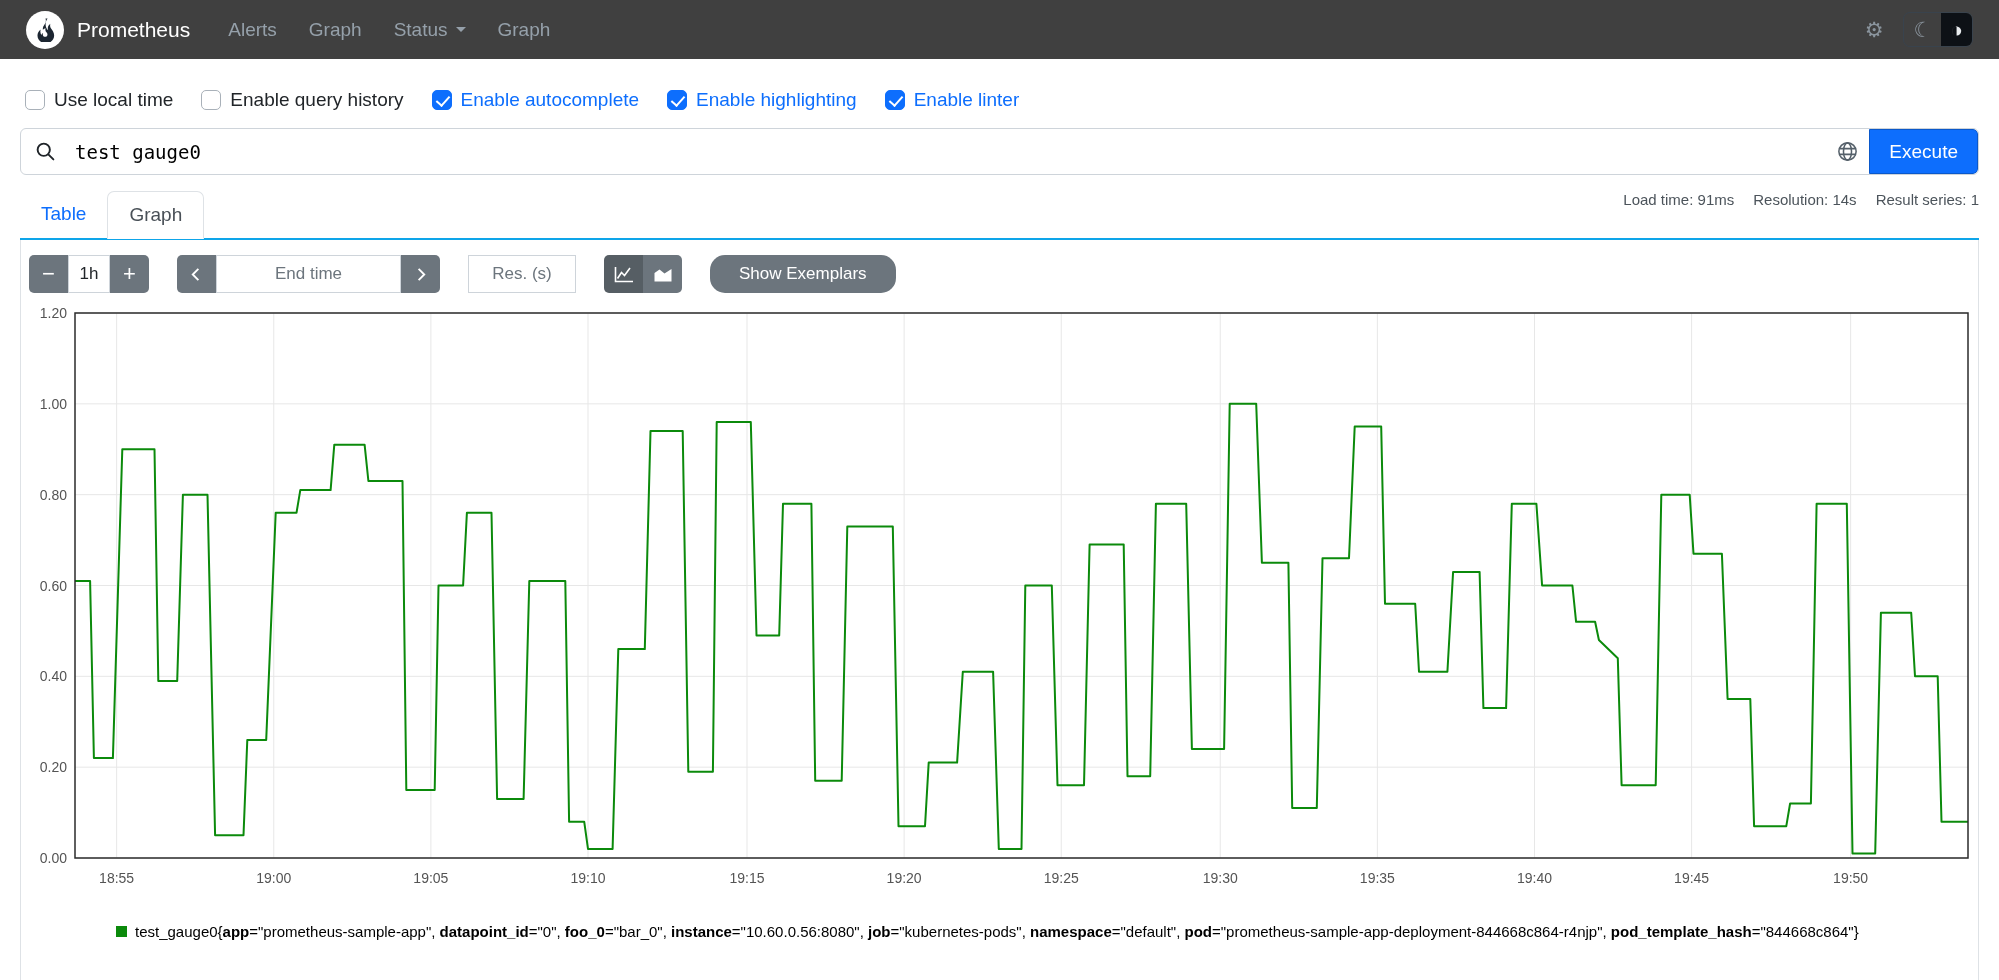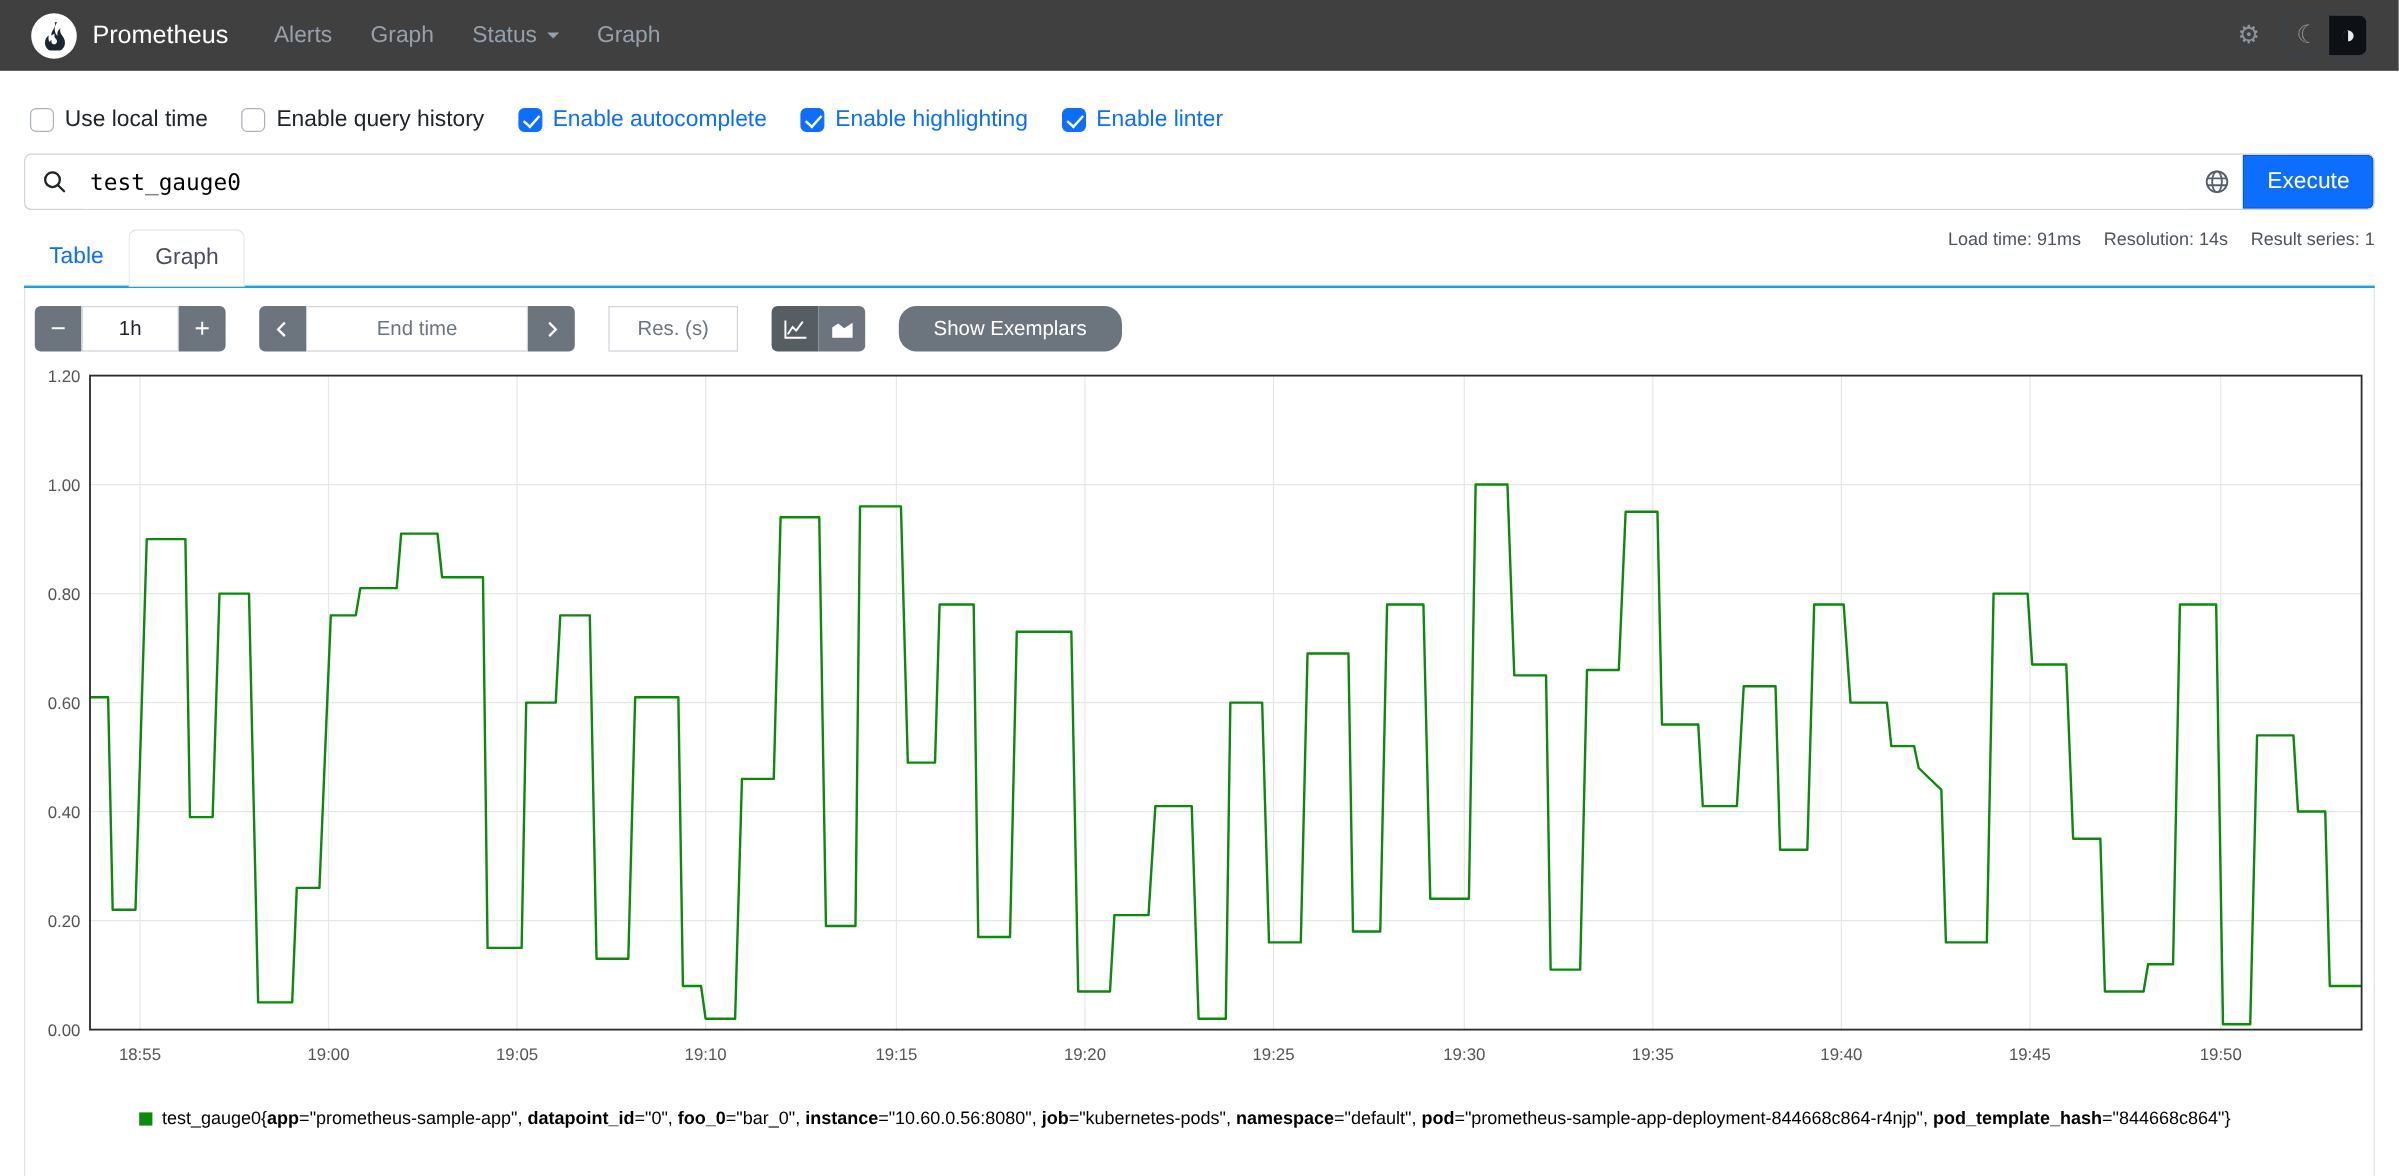--- a/index.html
+++ b/index.html
@@ -47,21 +47,21 @@
   
   .panel { margin: 0 20px; border: 1px solid #dee2e6; border-top: none; height: 747px; }
   .controls { display: flex; align-items: center; gap: 28px; padding: 15px 8px 0; }
   .btn-group { display: flex; }
   .gbtn { height: 38px; min-width: 39px; background: #6c757d; color: #fff; border: none; cursor: pointer;
     display: flex; align-items: center; justify-content: center; font-size: 22px; font-family: inherit; }
   .btn-group > :first-child { border-radius: 5px 0 0 5px; }
   .btn-group > :last-child { border-radius: 0 5px 5px 0; }
   .ginput { height: 38px; border: 1px solid #ced4da; outline: none; font-family: inherit; font-size: 17px; text-align: center; color: #212529; background: #fff; }
   .ginput::placeholder { color: #6c757d; }
-  .ginput.range { width: 81px; }
+  .ginput.range { width: 42px; }
   .ginput.endtime { width: 185px; }
   .ginput.res { width: 108px; border-radius: 0; }
   .gbtn.toggled { background: #565e64; }
   .gbtn.exemplars { padding: 0 29px; font-size: 17px; border-radius: 15px; }
 
   .chart-wrap { padding: 8px 8px 0; }
   .legend { display: flex; align-items: center; gap: 8px; padding: 20px 0 0 95px; font-size: 15px; color: #000; cursor: pointer; }
   .swatch { width: 11px; height: 11px; flex: 0 0 auto; }
   .legend-text b { font-weight: bold; }
 </style>

